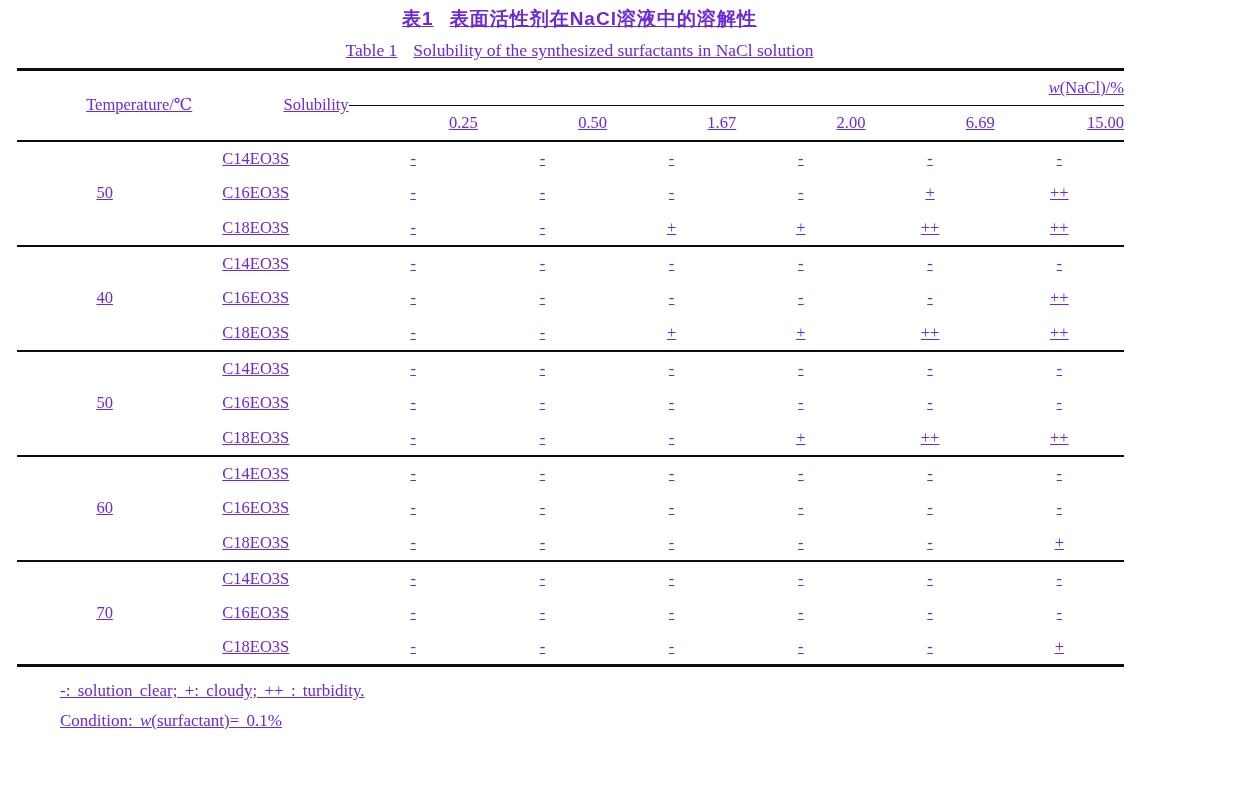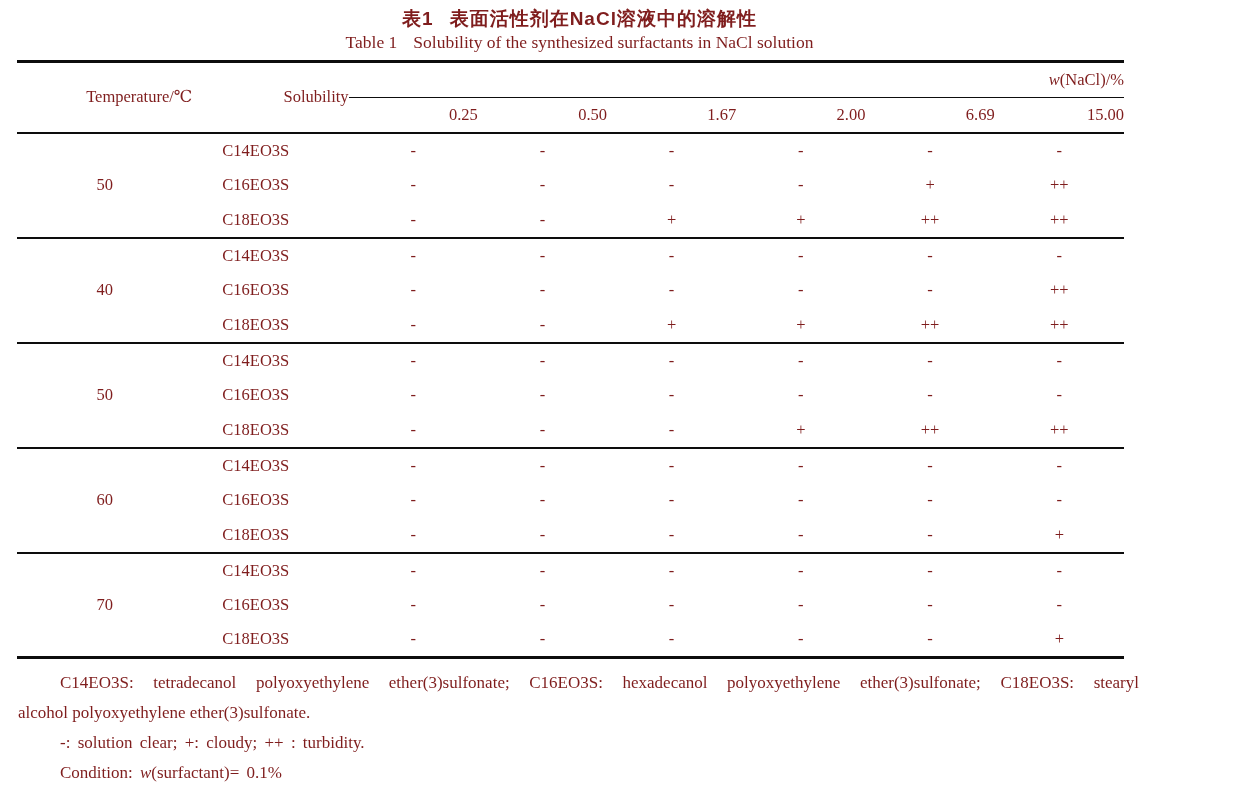--- a/index.html
+++ b/index.html
@@ -2,34 +2,36 @@
 <html><head>
 <meta charset="utf-8">
 <style>
   * { margin: 0; padding: 0; box-sizing: border-box; }
   html, body { background: #ffffff; }
   .page {
     position: relative;
     width: 1159px;
     height: 790px;
     background: #ffffff;
-    color: #7f1d1d;
+    color: #6d28d9;
     font-family: "Liberation Serif", "DejaVu Serif", serif;
     overflow: hidden;
+    text-decoration: underline;
   }
   .title-zh {
     padding-top: 7px;
     text-align: center;
     font-family: "Liberation Sans", "DejaVu Sans", sans-serif;
     font-weight: 700;
     font-size: 19px;
     line-height: 24px;
     letter-spacing: 1px;
   }
   .title-en {
+    margin-top: 8px;
     text-align: center;
     font-size: 17.5px;
     line-height: 22px;
   }
   .title-gap { margin-left: 16px; }
 
   table.solubility {
     margin-left: 17px;
     margin-top: 7px;
     width: 1107px;
@@ -259,21 +261,17 @@
           <td class="val-cell">-</td>
           <td class="val-cell">-</td>
           <td class="val-cell">-</td>
           <td class="val-cell">-</td>
           <td class="val-cell">+</td>
         </tr>
       </tbody>
   </table>
 
   <div class="footnotes">
-    <p>
-      <span class="fn-line-1">C14EO3S: tetradecanol polyoxyethylene ether(3)sulfonate; C16EO3S: hexadecanol polyoxyethylene ether(3)sulfonate; C18EO3S: stearyl</span>
-      <span class="fn-line-2">alcohol polyoxyethylene ether(3)sulfonate.</span>
-    </p>
     <p class="fn-symbols">-: solution clear; +: cloudy; ++ : turbidity.</p>
     <p class="fn-condition"><span>Condition: </span><span class="ital">w</span><span>(surfactant)= 0.1%</span></p>
   </div>
 
 </div>
 
 </body></html>

